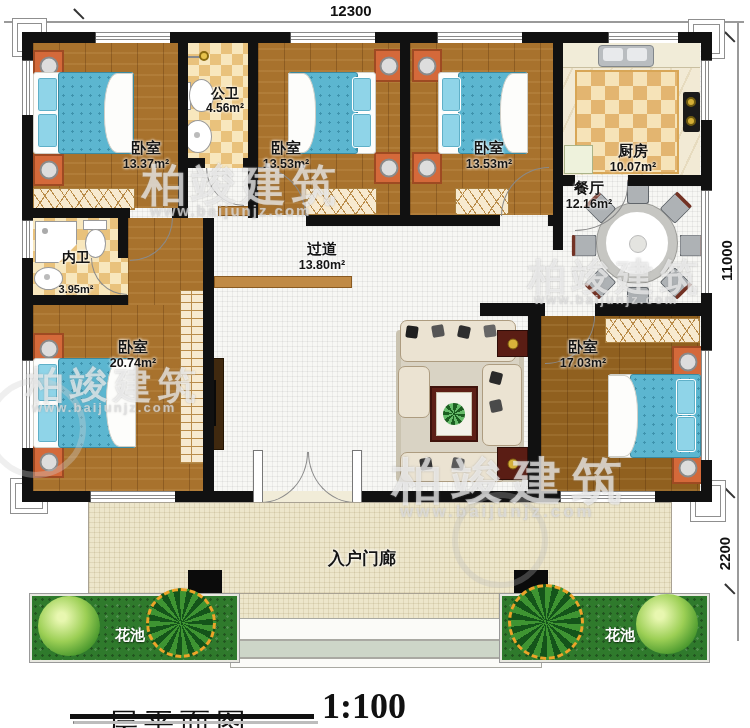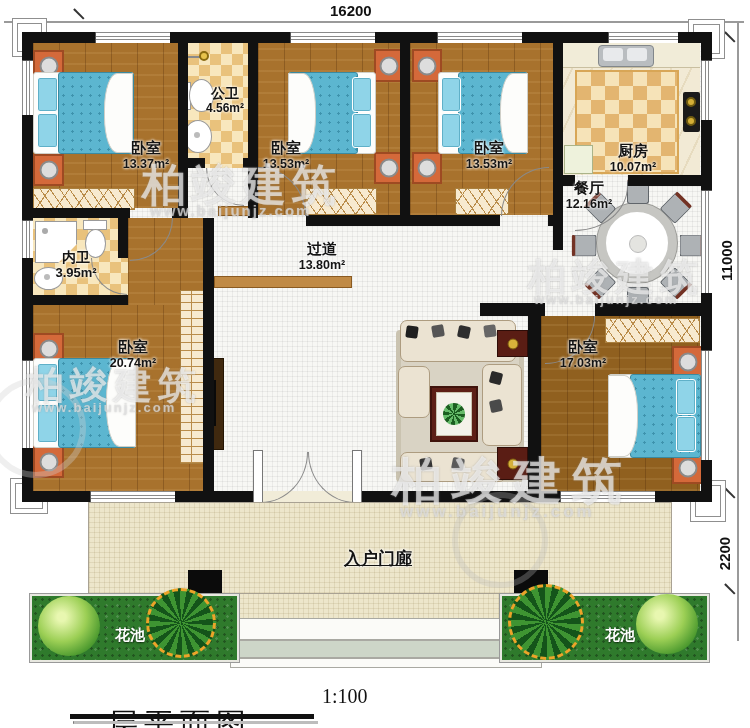--- a/index.html
+++ b/index.html
@@ -65,21 +65,21 @@
 <body>
 
 <div id="plan">
 
   <div class="abs dimline" style="left:4px;top:21px;width:740px;height:1.5px;"></div>
   <div class="abs dimline" style="left:737px;top:21px;width:1.5px;height:620px;"></div>
   <div class="tick" style="left:72px;top:13px;"></div>
   <div class="tick" style="left:723px;top:36px;"></div>
   <div class="tick" style="left:723px;top:492px;"></div>
   <div class="tick" style="left:723px;top:588px;"></div>
-  <div class="abs dim" style="left:330px;top:2px;">16200</div>
+  <div class="abs dim" style="left:330px;top:2px;">12300</div>
   <div class="abs dim" style="left:706px;top:252px;transform:rotate(-90deg);">11000</div>
   <div class="abs dim" style="left:708px;top:545px;transform:rotate(-90deg);">2200</div>
 
   <div class="abs csym" style="left:12px;top:18px;width:33px;height:37px;">
       <i></i>
     </div>
   <div class="abs csym" style="left:688px;top:19px;width:35px;height:38px;">
       <i></i>
     </div>
   <div class="abs csym" style="left:10px;top:478px;width:36px;height:34px;">
@@ -328,35 +328,35 @@
   <div class="rlabel" style="left:633px;top:143px;">
     <span class="rl-n">厨房</span>
       <span class="rl-a">10.07m²</span>
     </div>
   <div class="rlabel" style="left:589px;top:180px;">
     <span class="rl-n">餐厅</span>
       <span class="rl-a">12.16m²</span>
     </div>
   <div class="rlabel" style="left:76px;top:250px;">
     <span class="rl-n" style="font-size:14px;">内卫</span>
-      <span class="rl-a" style="font-size:13px;">3.95m²</span>
+      <span class="rl-a" style="font-size:11px;margin-top:17px;">3.95m²</span>
     </div>
   <div class="rlabel" style="left:133px;top:339px;">
     <span class="rl-n">卧室</span>
       <span class="rl-a">20.74m²</span>
     </div>
   <div class="rlabel" style="left:322px;top:241px;">
     <span class="rl-n">过道</span>
       <span class="rl-a">13.80m²</span>
     </div>
   <div class="rlabel" style="left:583px;top:339px;">
     <span class="rl-n">卧室</span>
       <span class="rl-a">17.03m²</span>
     </div>
-  <div class="rlabel" style="left:378px;top:549px;text-decoration:underline;">
+  <div class="rlabel" style="left:362px;top:549px;">
     <span class="rl-n" style="font-size:17px;">入户门廊</span>
     </div>
   <div class="rlabel" style="left:130px;top:627px;color:#fff;text-shadow:0 1px 2px rgba(0,0,0,.6);">
     <span class="rl-n">花池</span>
     </div>
   <div class="rlabel" style="left:620px;top:627px;color:#fff;text-shadow:0 1px 2px rgba(0,0,0,.6);">
     <span class="rl-n">花池</span>
     </div>
 
   <div class="wmc" style="left:-14px;top:378px;width:88px;height:88px;"></div>
@@ -366,17 +366,17 @@
   <div class="wm" style="left:528px;top:252px;font-size:38px;">柏竣建筑</div>
   <div class="wmu" style="left:534px;top:292px;font-size:13px;">www.baijunjz.com</div>
   <div class="wm" style="left:26px;top:360px;font-size:38px;">柏竣建筑</div>
   <div class="wmu" style="left:32px;top:400px;font-size:13px;">www.baijunjz.com</div>
   <div class="wm" style="left:392px;top:448px;font-size:50px;letter-spacing:10px;">柏竣建筑</div>
   <div class="wmu" style="left:400px;top:502px;font-size:17px;letter-spacing:3px;">www.baijunjz.com</div>
 
   <div class="abs legend-serif" style="left:72px;top:676px;font-size:30px;letter-spacing:6px;margin-top:28px;">一层平面图</div>
   <div class="abs" style="left:70px;top:714px;width:244px;height:5px;background:#111;"></div>
   <div class="abs" style="left:74px;top:721px;width:244px;height:3px;background:#bdbdbd;"></div>
-  <div class="abs legend-serif" style="left:322px;top:685px;font-size:20px;">1:100</div>
+  <div class="abs legend-serif" style="left:322px;top:685px;font-size:36px;font-weight:bold;">1:100</div>
   <div class="abs legend-serif" style="left:585px;top:681px;font-size:14.5px;font-weight:bold;line-height:22px;">
   </div>
 
 </div>
 
 </body></html>

